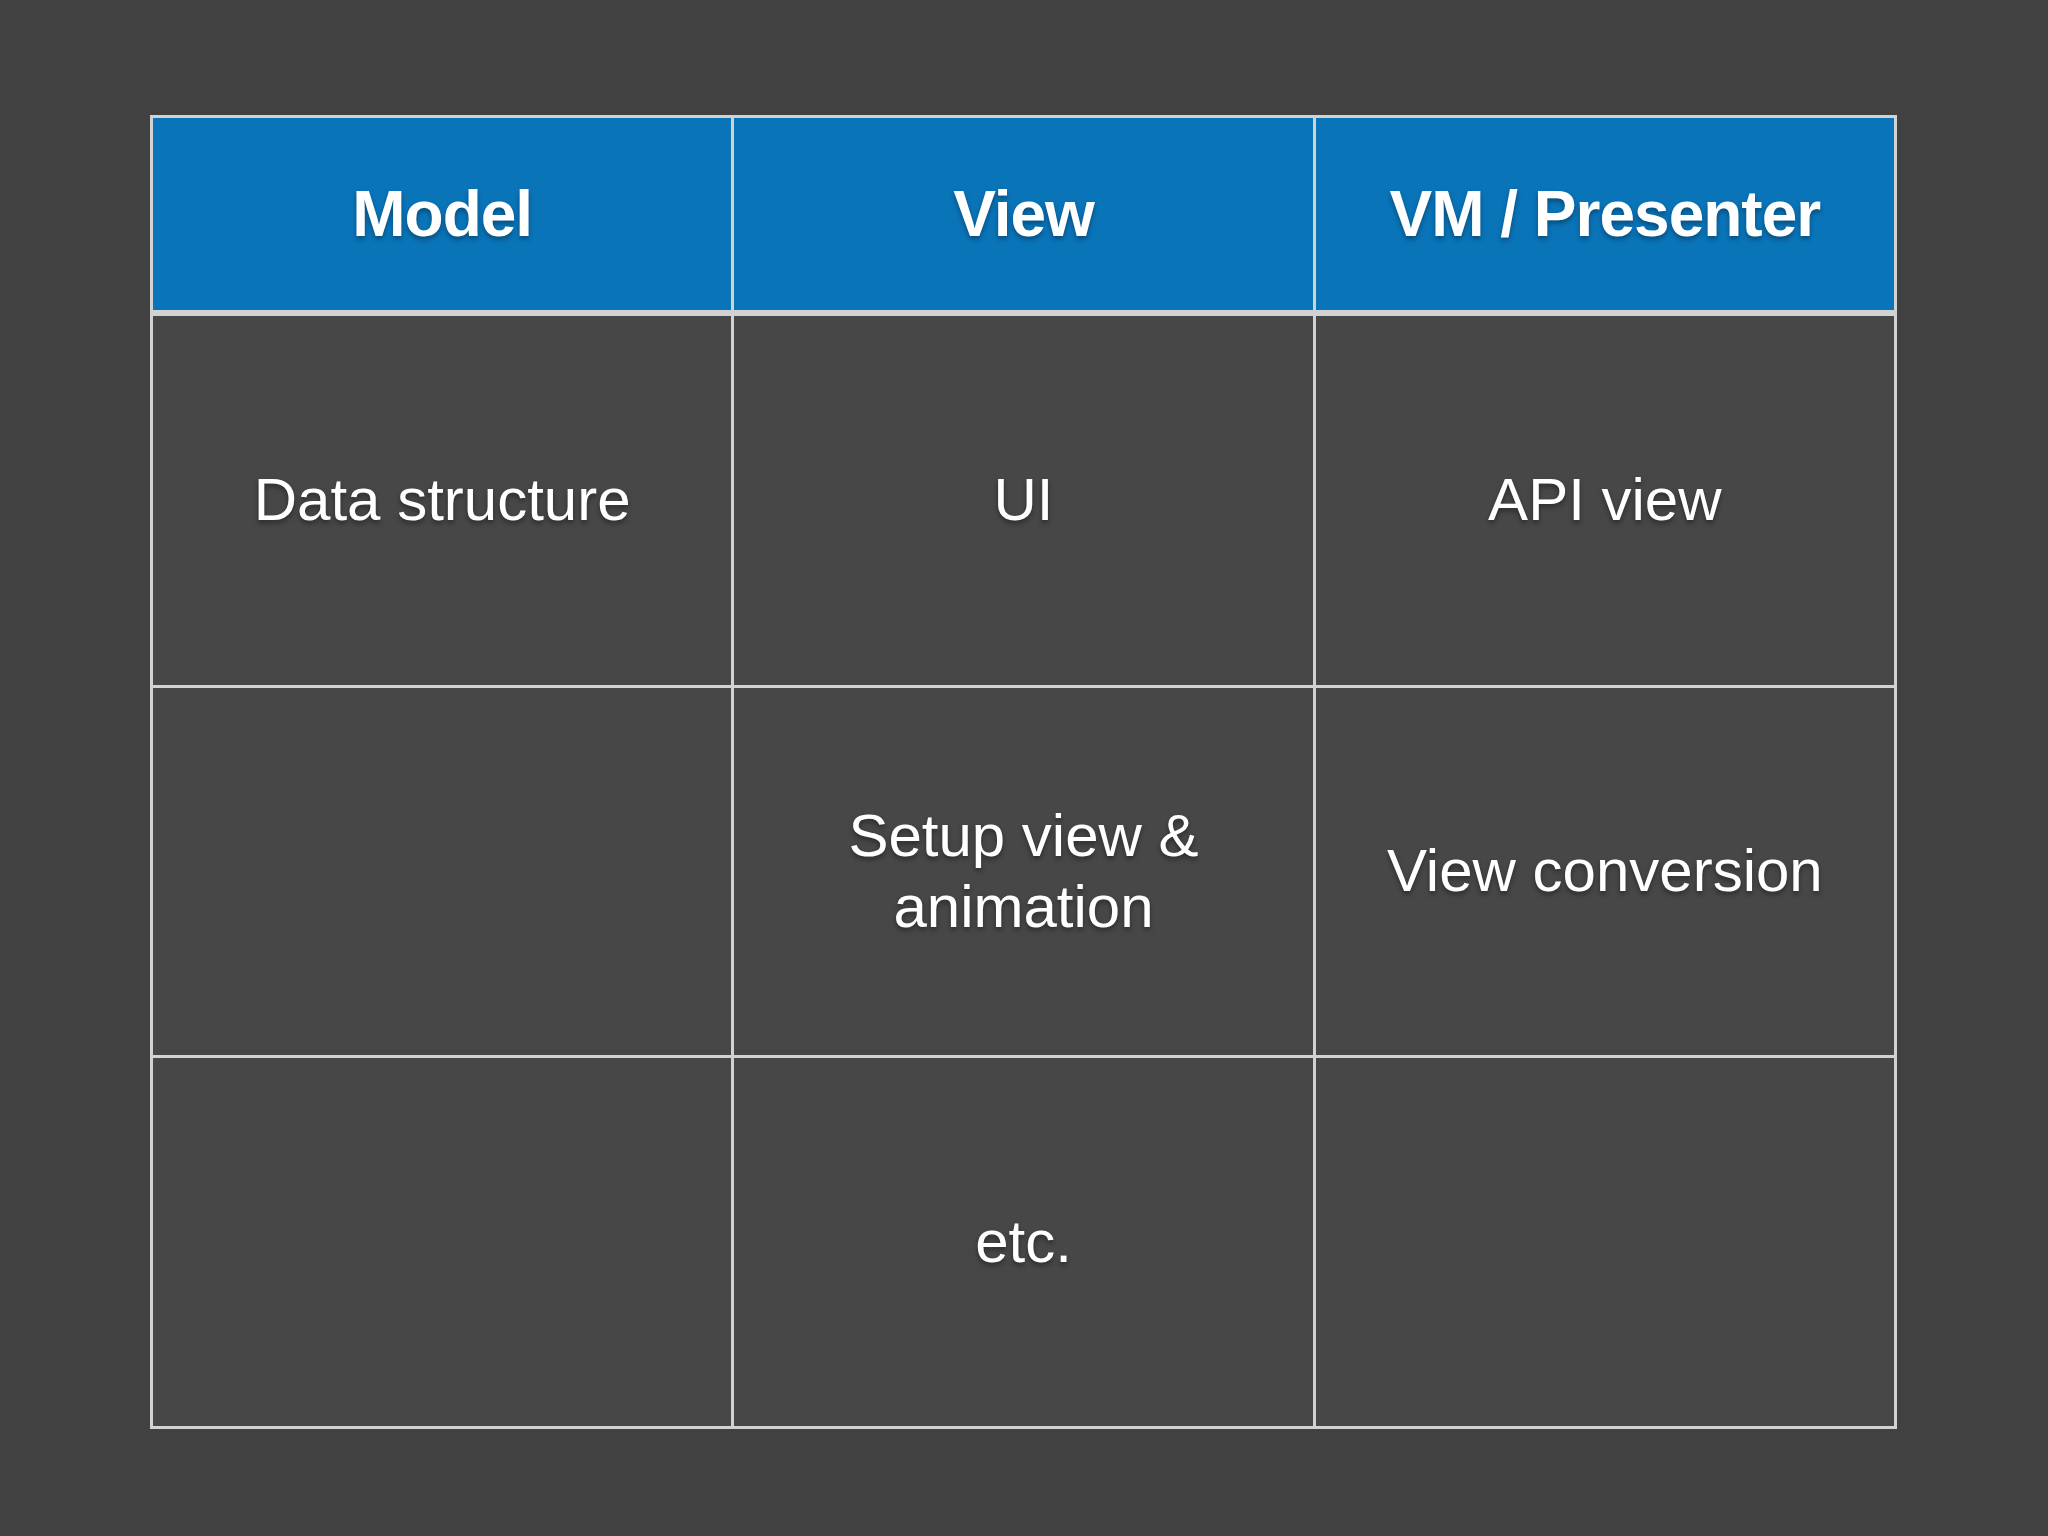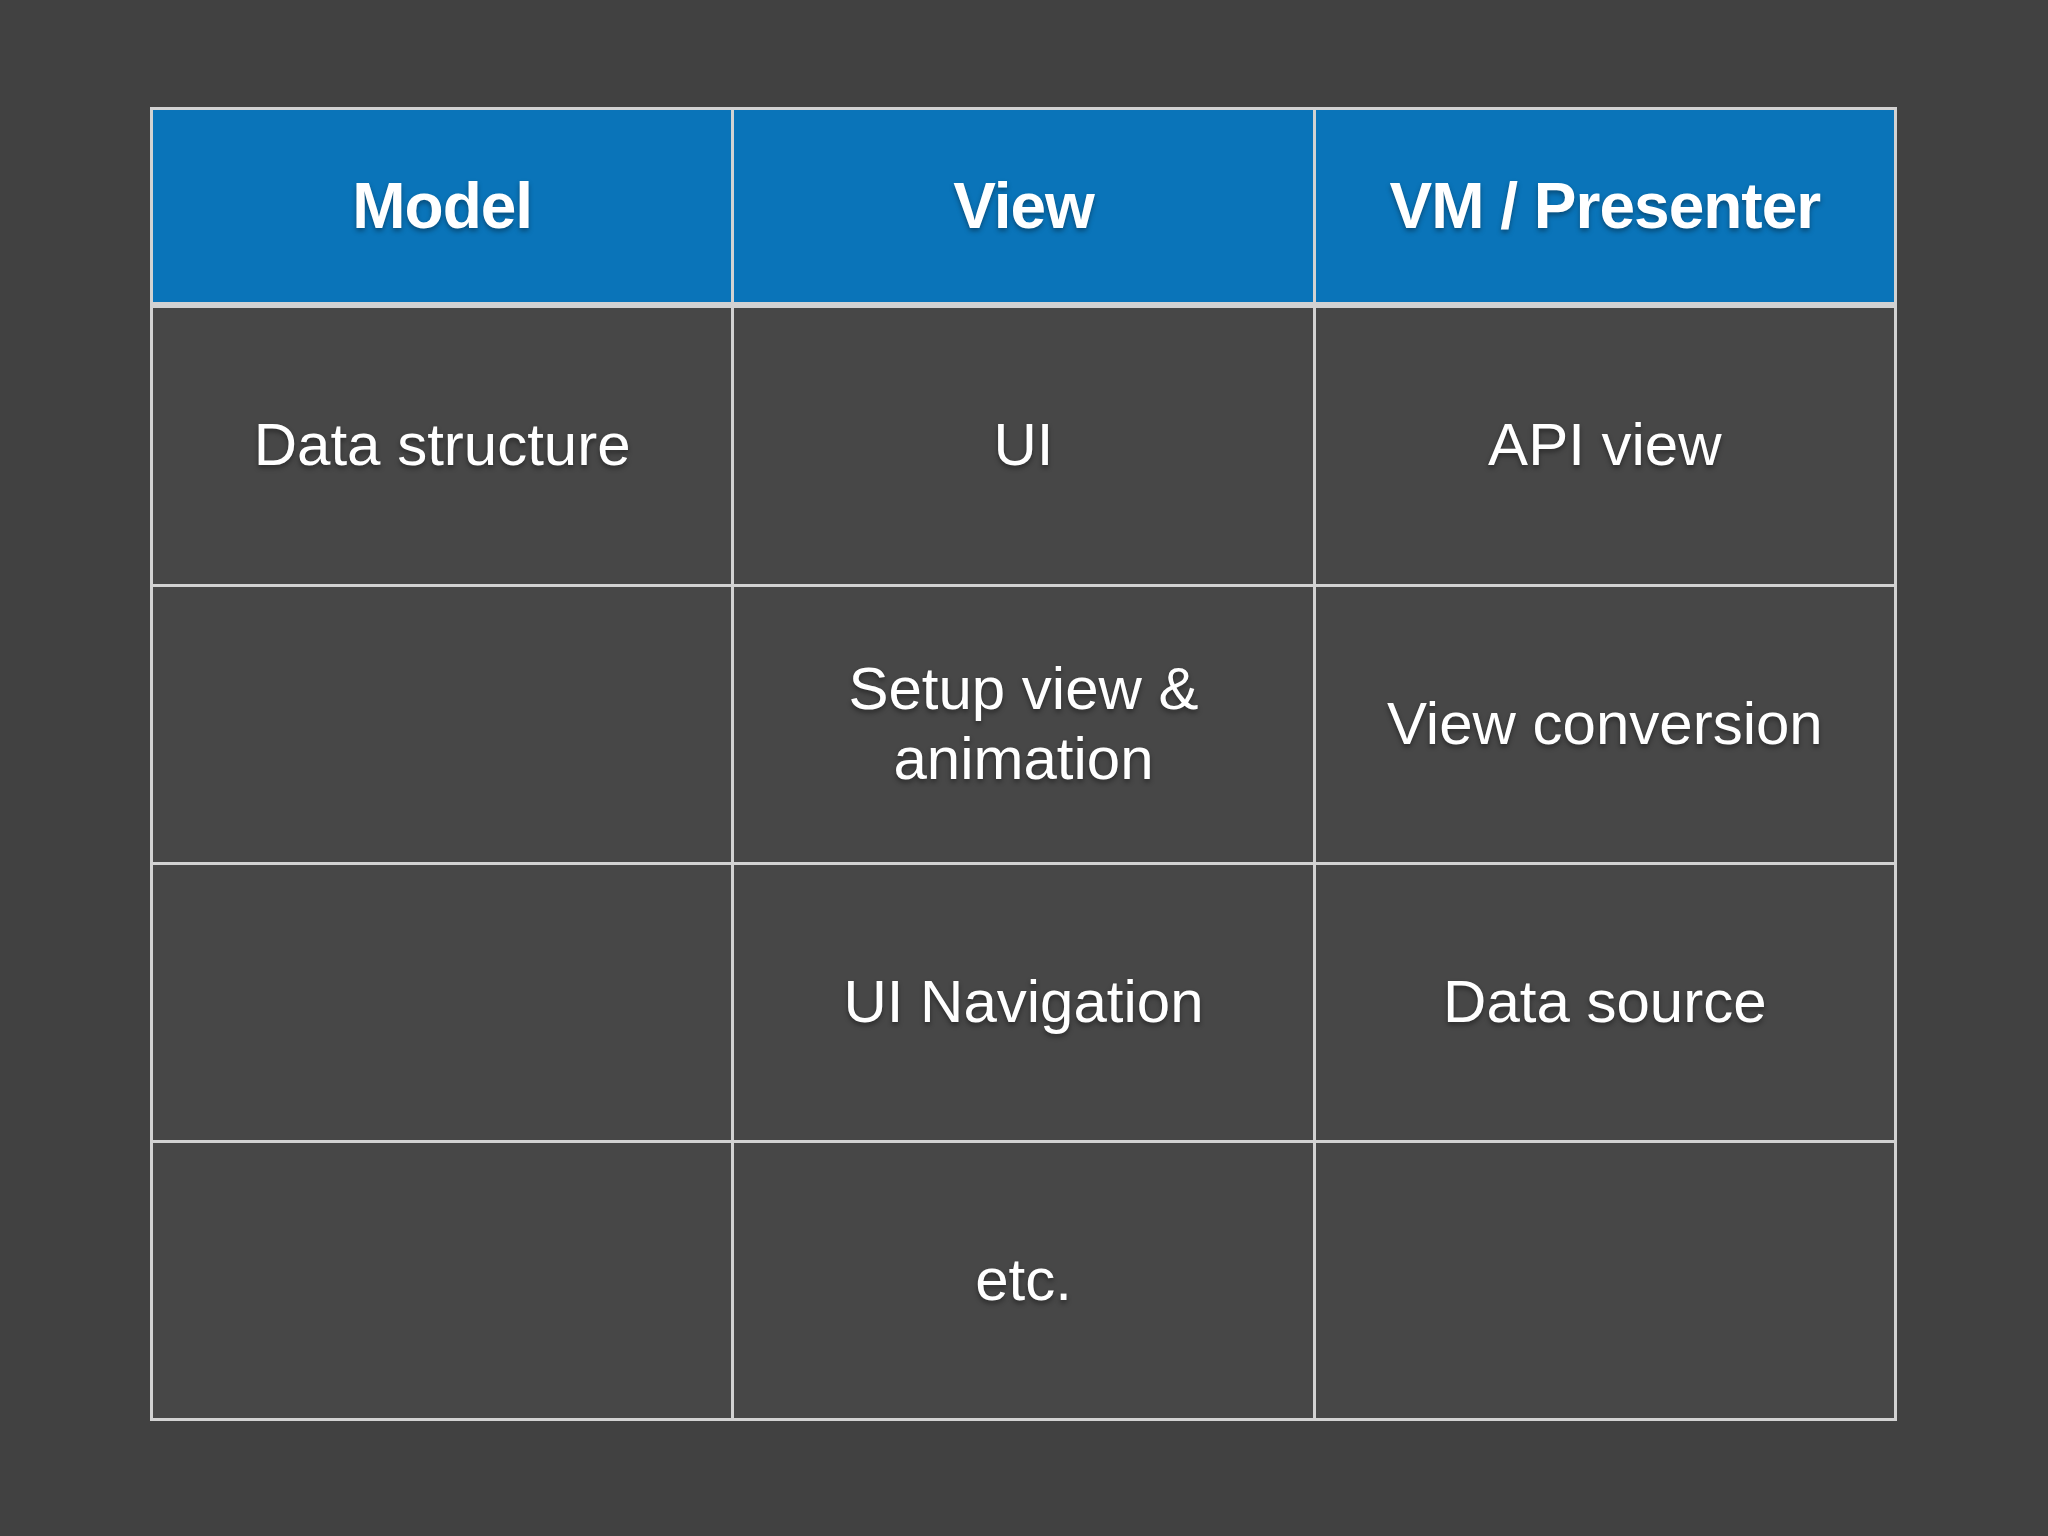--- a/index.html
+++ b/index.html
@@ -14,21 +14,21 @@
     overflow: hidden;
   }
   .slide {
     position: relative;
     width: 2048px;
     height: 1536px;
   }
   table.mvvm {
     position: absolute;
     left: 150px;
-    top: 107px;
+    top: 115px;
     width: 1747px;
     height: 1314px;
     border-collapse: collapse;
     table-layout: fixed;
   }
   table.mvvm th,
   table.mvvm td {
     border: 3px solid var(--border, #d2d2d2);
     text-align: center;
     vertical-align: middle;
@@ -73,23 +73,18 @@
         <td>UI</td>
         <td>API view</td>
       </tr>
       <tr>
         <td></td>
         <td>Setup view &amp; animation</td>
         <td>View conversion</td>
       </tr>
       <tr>
         <td></td>
-        <td>UI Navigation</td>
-        <td>Data source</td>
-      </tr>
-      <tr>
-        <td></td>
         <td>etc.</td>
         <td></td>
       </tr>
     </tbody>
   </table>
 </div>
 
 </body></html>

